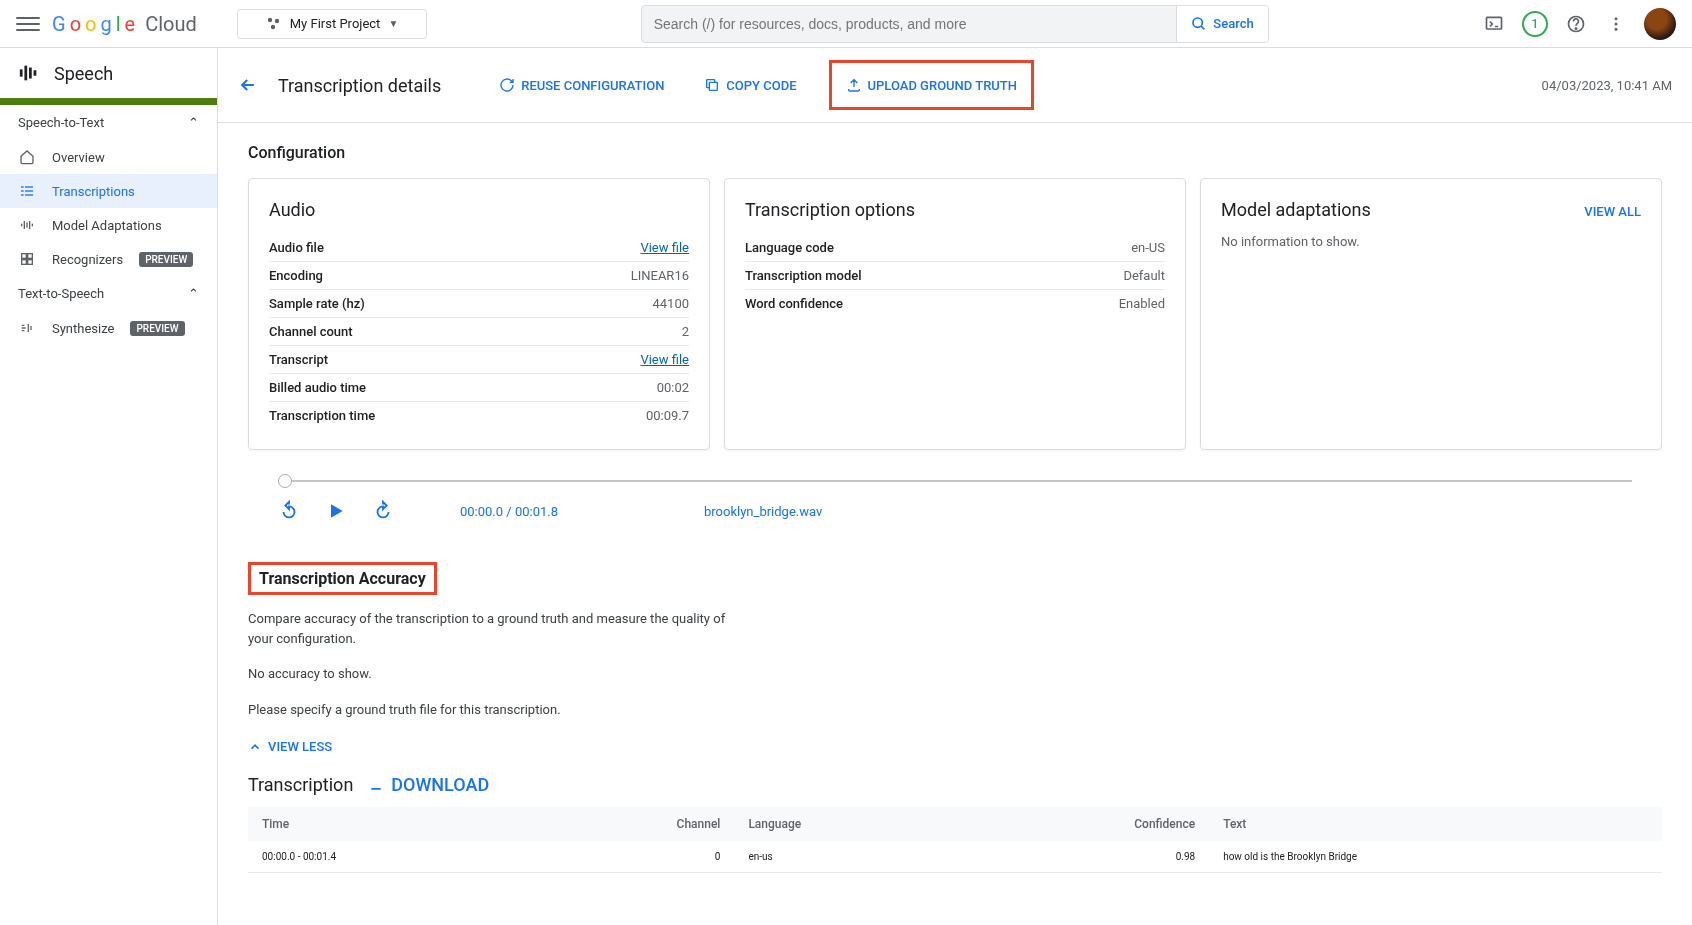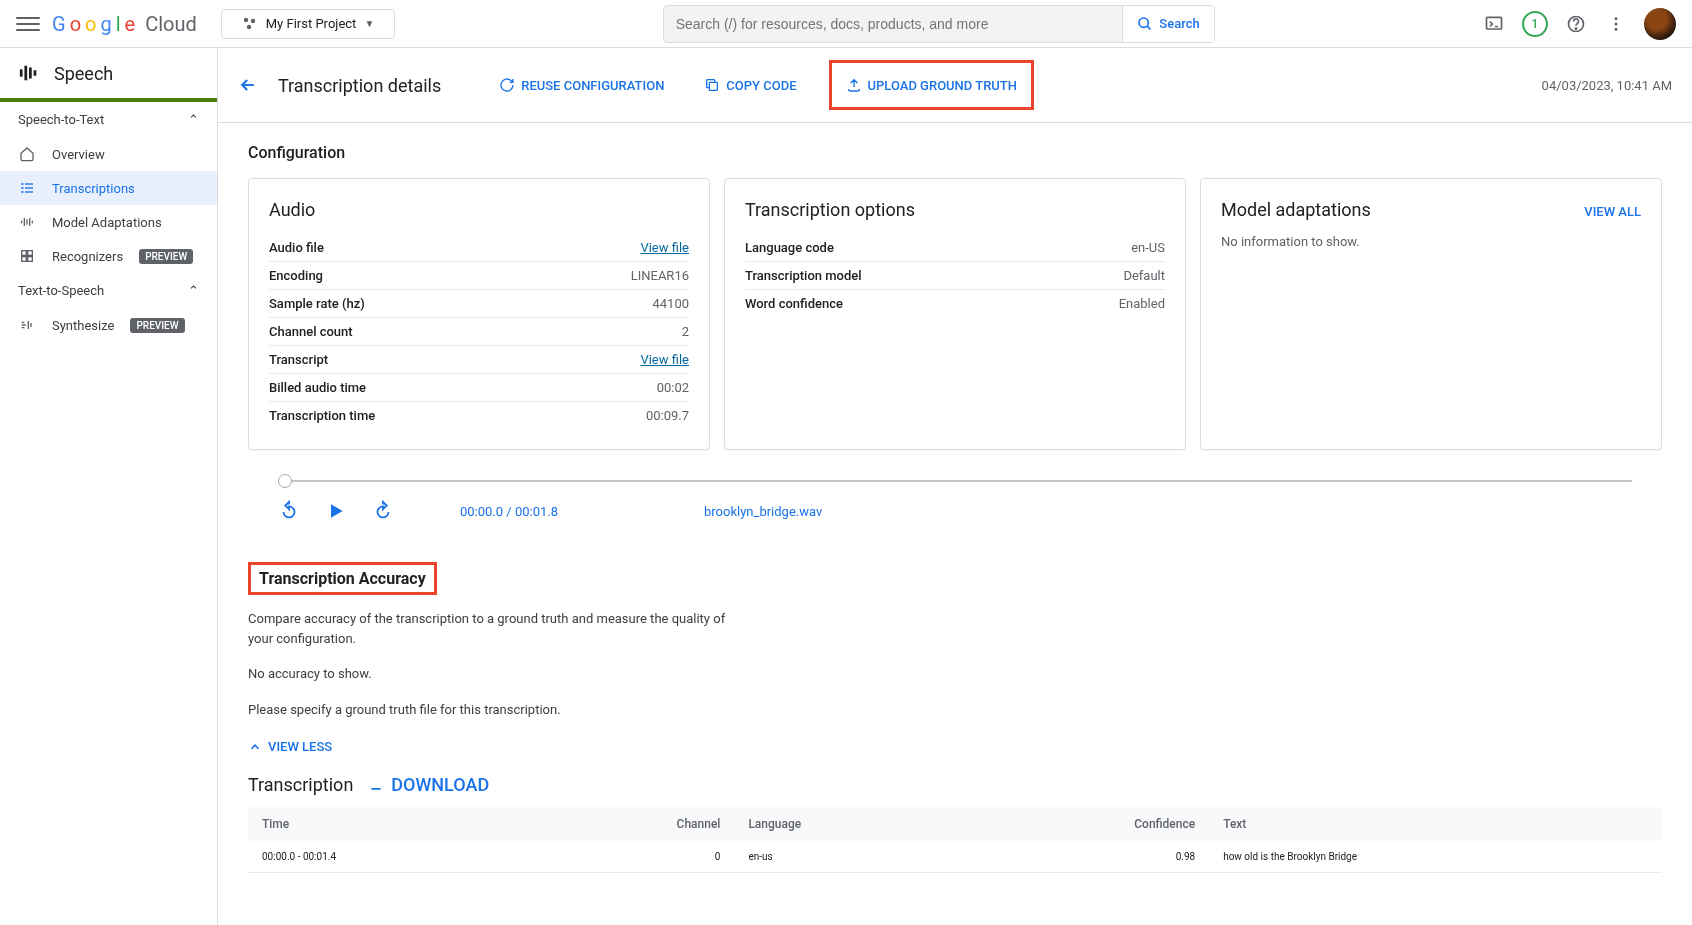--- a/index.html
+++ b/index.html
@@ -5,36 +5,36 @@
 * { box-sizing: border-box; margin: 0; padding: 0; }
 body { font-family: 'Google Sans', Roboto, Arial, sans-serif; font-size: 13px; color: #202124; background: #fff; }
 
 
 .top-header { display: flex; align-items: center; height: 48px; padding: 0 16px; border-bottom: 1px solid #dadce0; gap: 12px; }
 .hamburger { width: 24px; height: 24px; display: flex; flex-direction: column; justify-content: center; gap: 4px; cursor: pointer; }
 .hamburger span { height: 2px; background: #5f6368; border-radius: 1px; }
 .logo { display: flex; align-items: center; gap: 4px; font-size: 20px; }
 .logo .g { color: #4285F4; } .logo .o1 { color: #EA4335; } .logo .o2 { color: #FBBC05; } .logo .g2 { color: #4285F4; } .logo .l { color: #34A853; } .logo .e { color: #EA4335; }
 .logo .cloud { color: #5f6368; margin-left: 6px; }
-.project-picker { display: flex; align-items: center; border: 1px solid #dadce0; border-radius: 4px; padding: 6px 20px; gap: 8px; cursor: pointer; margin-left: 12px; }
+.project-picker { display: flex; align-items: center; border: 1px solid #dadce0; border-radius: 4px; padding: 6px 28px; gap: 8px; cursor: pointer; margin-left: 28px; }
 .project-picker .dots { width:16px; height:16px; }
 .project-picker .caret { font-size: 10px; color: #5f6368; }
 .search-wrap { flex: 1; display: flex; justify-content: center; }
-.search-bar { display: flex; width: 552px; border: 1px solid #dadce0; border-radius: 4px; overflow: hidden; background: #f1f3f4; }
+.search-bar { display: flex; width: 628px; border: 1px solid #dadce0; border-radius: 4px; overflow: hidden; background: #f1f3f4; }
 .search-bar input { flex: 1; border: none; background: transparent; padding: 10px 12px; font-size: 14px; outline: none; }
 .search-btn { display: flex; align-items: center; gap: 6px; background: #fff; border-left: 1px solid #dadce0; padding: 8px 14px; color: #1a73e8; font-weight: 500; cursor: pointer; }
 .header-right { display: flex; align-items: center; gap: 16px; }
 .icon-btn { width: 24px; height: 24px; display: flex; align-items: center; justify-content: center; cursor: pointer; color: #5f6368; }
 .badge-circle { width: 26px; height: 26px; border: 2px solid #34A853; border-radius: 50%; display: flex; align-items: center; justify-content: center; font-size: 12px; color: #34A853; font-weight: 500; }
 .avatar { width: 32px; height: 32px; border-radius: 50%; background: radial-gradient(circle at 40% 35%, #8b4513 35%, #2a1810 70%); cursor: pointer; }
 
 
 .layout { display: flex; height: calc(100vh - 48px); }
 .sidebar { width: 218px; border-right: 1px solid #dadce0; display: flex; flex-direction: column; }
-.product-header { display: flex; align-items: center; gap: 14px; padding: 14px 18px; border-bottom: 4px solid #4d7c0f; font-size: 18px; font-weight: 400; }
+.product-header { display: flex; align-items: center; gap: 14px; padding: 14px 18px; border-bottom: 7px solid #4d7c0f; font-size: 18px; font-weight: 400; }
 .nav-section-header { display: flex; align-items: center; justify-content: space-between; padding: 10px 18px; font-size: 13px; color: #3c4043; cursor: pointer; }
 .nav-item { display: flex; align-items: center; gap: 16px; padding: 8px 18px; font-size: 13px; color: #3c4043; cursor: pointer; }
 .nav-item.active { background: #e8f0fe; color: #1a73e8; }
 .nav-item .preview-tag { background: #5f6368; color: #fff; font-size: 10px; padding: 2px 6px; border-radius: 3px; font-weight: 500; }
 .nav-icon { width: 18px; height: 18px; display: flex; align-items: center; justify-content: center; color: #5f6368; }
 .nav-item.active .nav-icon { color: #1a73e8; }
 
 
 .main { flex: 1; overflow-y: auto; }
 .page-header { display: flex; align-items: center; padding: 12px 20px; border-bottom: 1px solid #dadce0; gap: 20px; }

